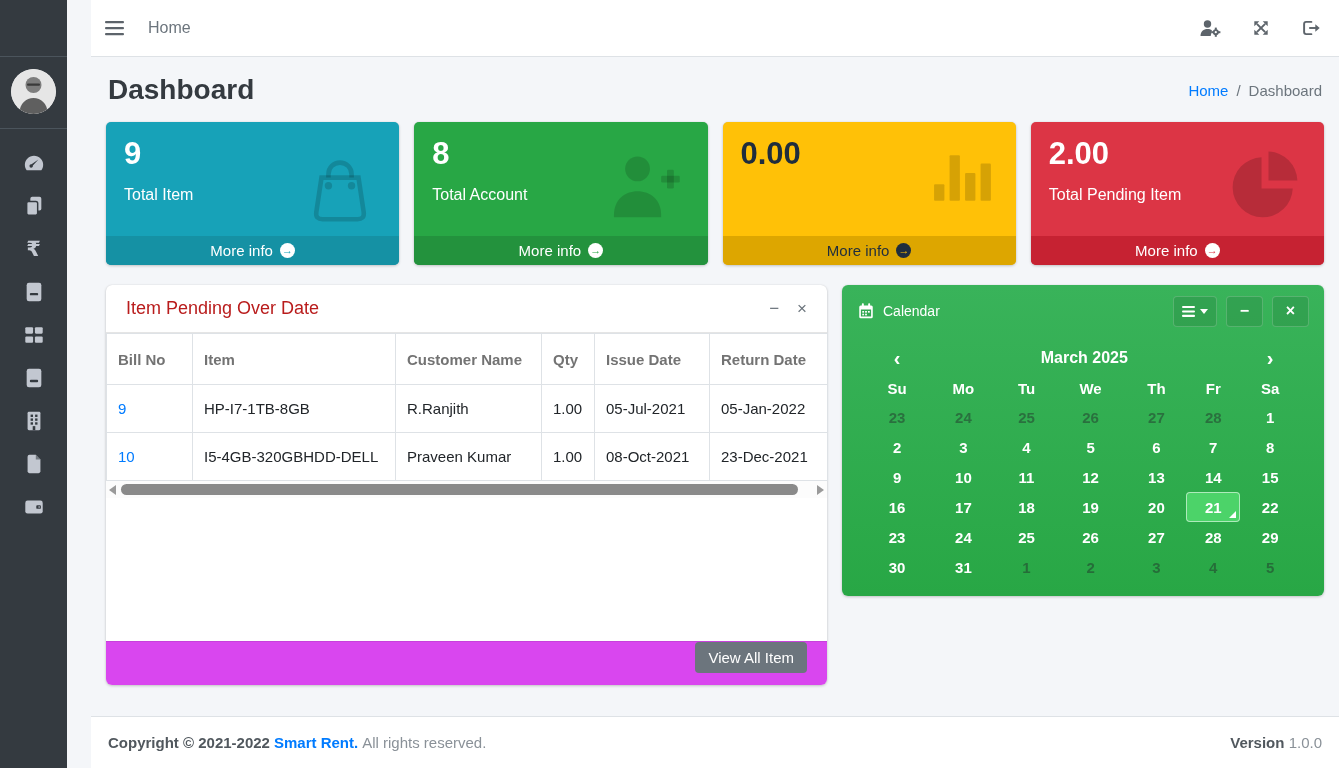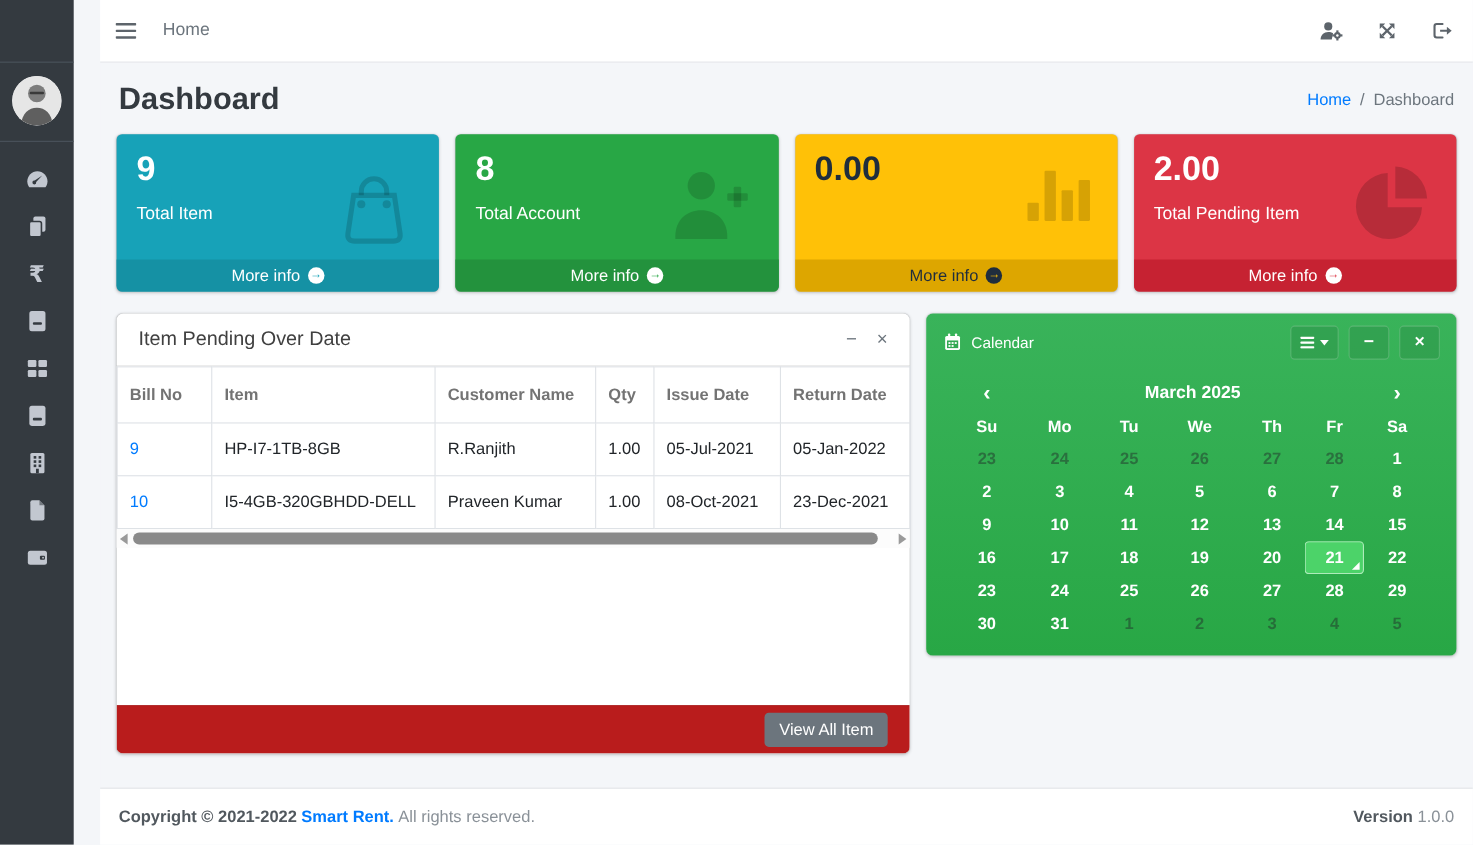--- a/index.html
+++ b/index.html
@@ -40,39 +40,39 @@
   .small-box .sb-label { font-size:16px; }
   .small-box .sb-icon { position:absolute; right:22px; top:26px; }
   .small-box-footer { height:29px; display:flex; align-items:center; justify-content:center; gap:7px; font-size:15px; border-radius:0 0 5px 5px; cursor:pointer; }
   .arrow-circle { width:15px; height:15px; border-radius:50%; display:inline-flex; align-items:center; justify-content:center; font-size:11px; font-weight:bold; line-height:1; }
 
   
   .cards-row { display:flex; gap:15px; margin-top:20px; align-items:flex-start; }
   .card { background:#fff; border-radius:6px; box-shadow:0 0 1px rgba(0,0,0,.125),0 1px 3px rgba(0,0,0,.2); }
   .card-left { width:721px; height:400px; display:flex; flex-direction:column; }
   .card-header { height:48px; display:flex; align-items:center; padding:0 20px; border-bottom:1px solid rgba(0,0,0,.1); flex-shrink:0; }
-  .card-title { font-size:18px; color:#404040; }
+  .card-title { font-size:18px; color:#b91c1c; }
   .card-tools { margin-left:auto; display:flex; gap:18px; color:#6c757d; }
   .tool-btn { cursor:pointer; font-size:17px; line-height:1; background:none; border:none; color:#6c757d; font-family:inherit; }
 
   table.data-table { width:100%; border-collapse:collapse; table-layout:fixed; font-size:15px; }
   .data-table th, .data-table td { border:1px solid #dee2e6; padding:0 11px; text-align:left; vertical-align:middle; overflow:hidden; white-space:nowrap; }
   .data-table thead th { height:51px; font-weight:700; color:#737373; }
   .data-table tbody td { height:48px; color:#212529; }
   .data-table a.bill-link { color:#007bff; text-decoration:none; cursor:pointer; }
 
   .hscroll { height:17px; display:flex; align-items:center; background:#fcfcfc; padding:0 3px; flex-shrink:0; }
   .scroll-arrow { width:0; height:0; border-style:solid; cursor:pointer; }
   .scroll-arrow.left  { border-width:5px 7px 5px 0; border-color:transparent #9a9a9a transparent transparent; }
   .scroll-arrow.right { border-width:5px 0 5px 7px; border-color:transparent transparent transparent #9a9a9a; }
   .scroll-track { flex:1; margin:0 5px; height:11px; display:flex; align-items:center; }
   .scroll-thumb { height:11px; width:98%; background:#8a8a8a; border-radius:6px; cursor:pointer; }
 
   .card-filler { flex:1; }
-  .card-footer { height:44px; background:#b91c1c; border-top:1px solid rgba(0,0,0,.08); display:flex; align-items:center; justify-content:flex-end; padding:0 20px; border-radius:0 0 6px 6px; flex-shrink:0; }
+  .card-footer { height:44px; background:#d946ef; border-top:1px solid rgba(0,0,0,.08); display:flex; align-items:flex-start; justify-content:flex-end; padding:0 20px; border-radius:0 0 6px 6px; flex-shrink:0; }
   .view-all-btn { background:#6c757d; color:#fff; border:none; border-radius:4px; padding:7px 13px; font-size:15px; cursor:pointer; font-family:inherit; }
 
   
   .card-cal { width:509px; height:311px; color:#fff; background:linear-gradient(180deg,#39b35a,#28a745); display:flex; flex-direction:column; }
   .cal-header { height:52px; display:flex; align-items:center; padding:0 15px; gap:8px; flex-shrink:0; }
   .cal-title { font-size:14px; }
   .cal-tools { margin-left:auto; display:flex; gap:9px; }
   .cal-btn { background:rgba(0,0,0,.09); border:1px solid rgba(255,255,255,.18); border-radius:4px; height:31px; min-width:37px; color:#fff; display:flex; align-items:center; justify-content:center; gap:5px; cursor:pointer; font-size:16px; font-weight:bold; font-family:inherit; padding:0 8px; }
   .caret-down { width:0; height:0; border-left:4px solid transparent; border-right:4px solid transparent; border-top:5px solid #fff; }
   .cal-body { padding:4px 24px 12px; flex:1; }

